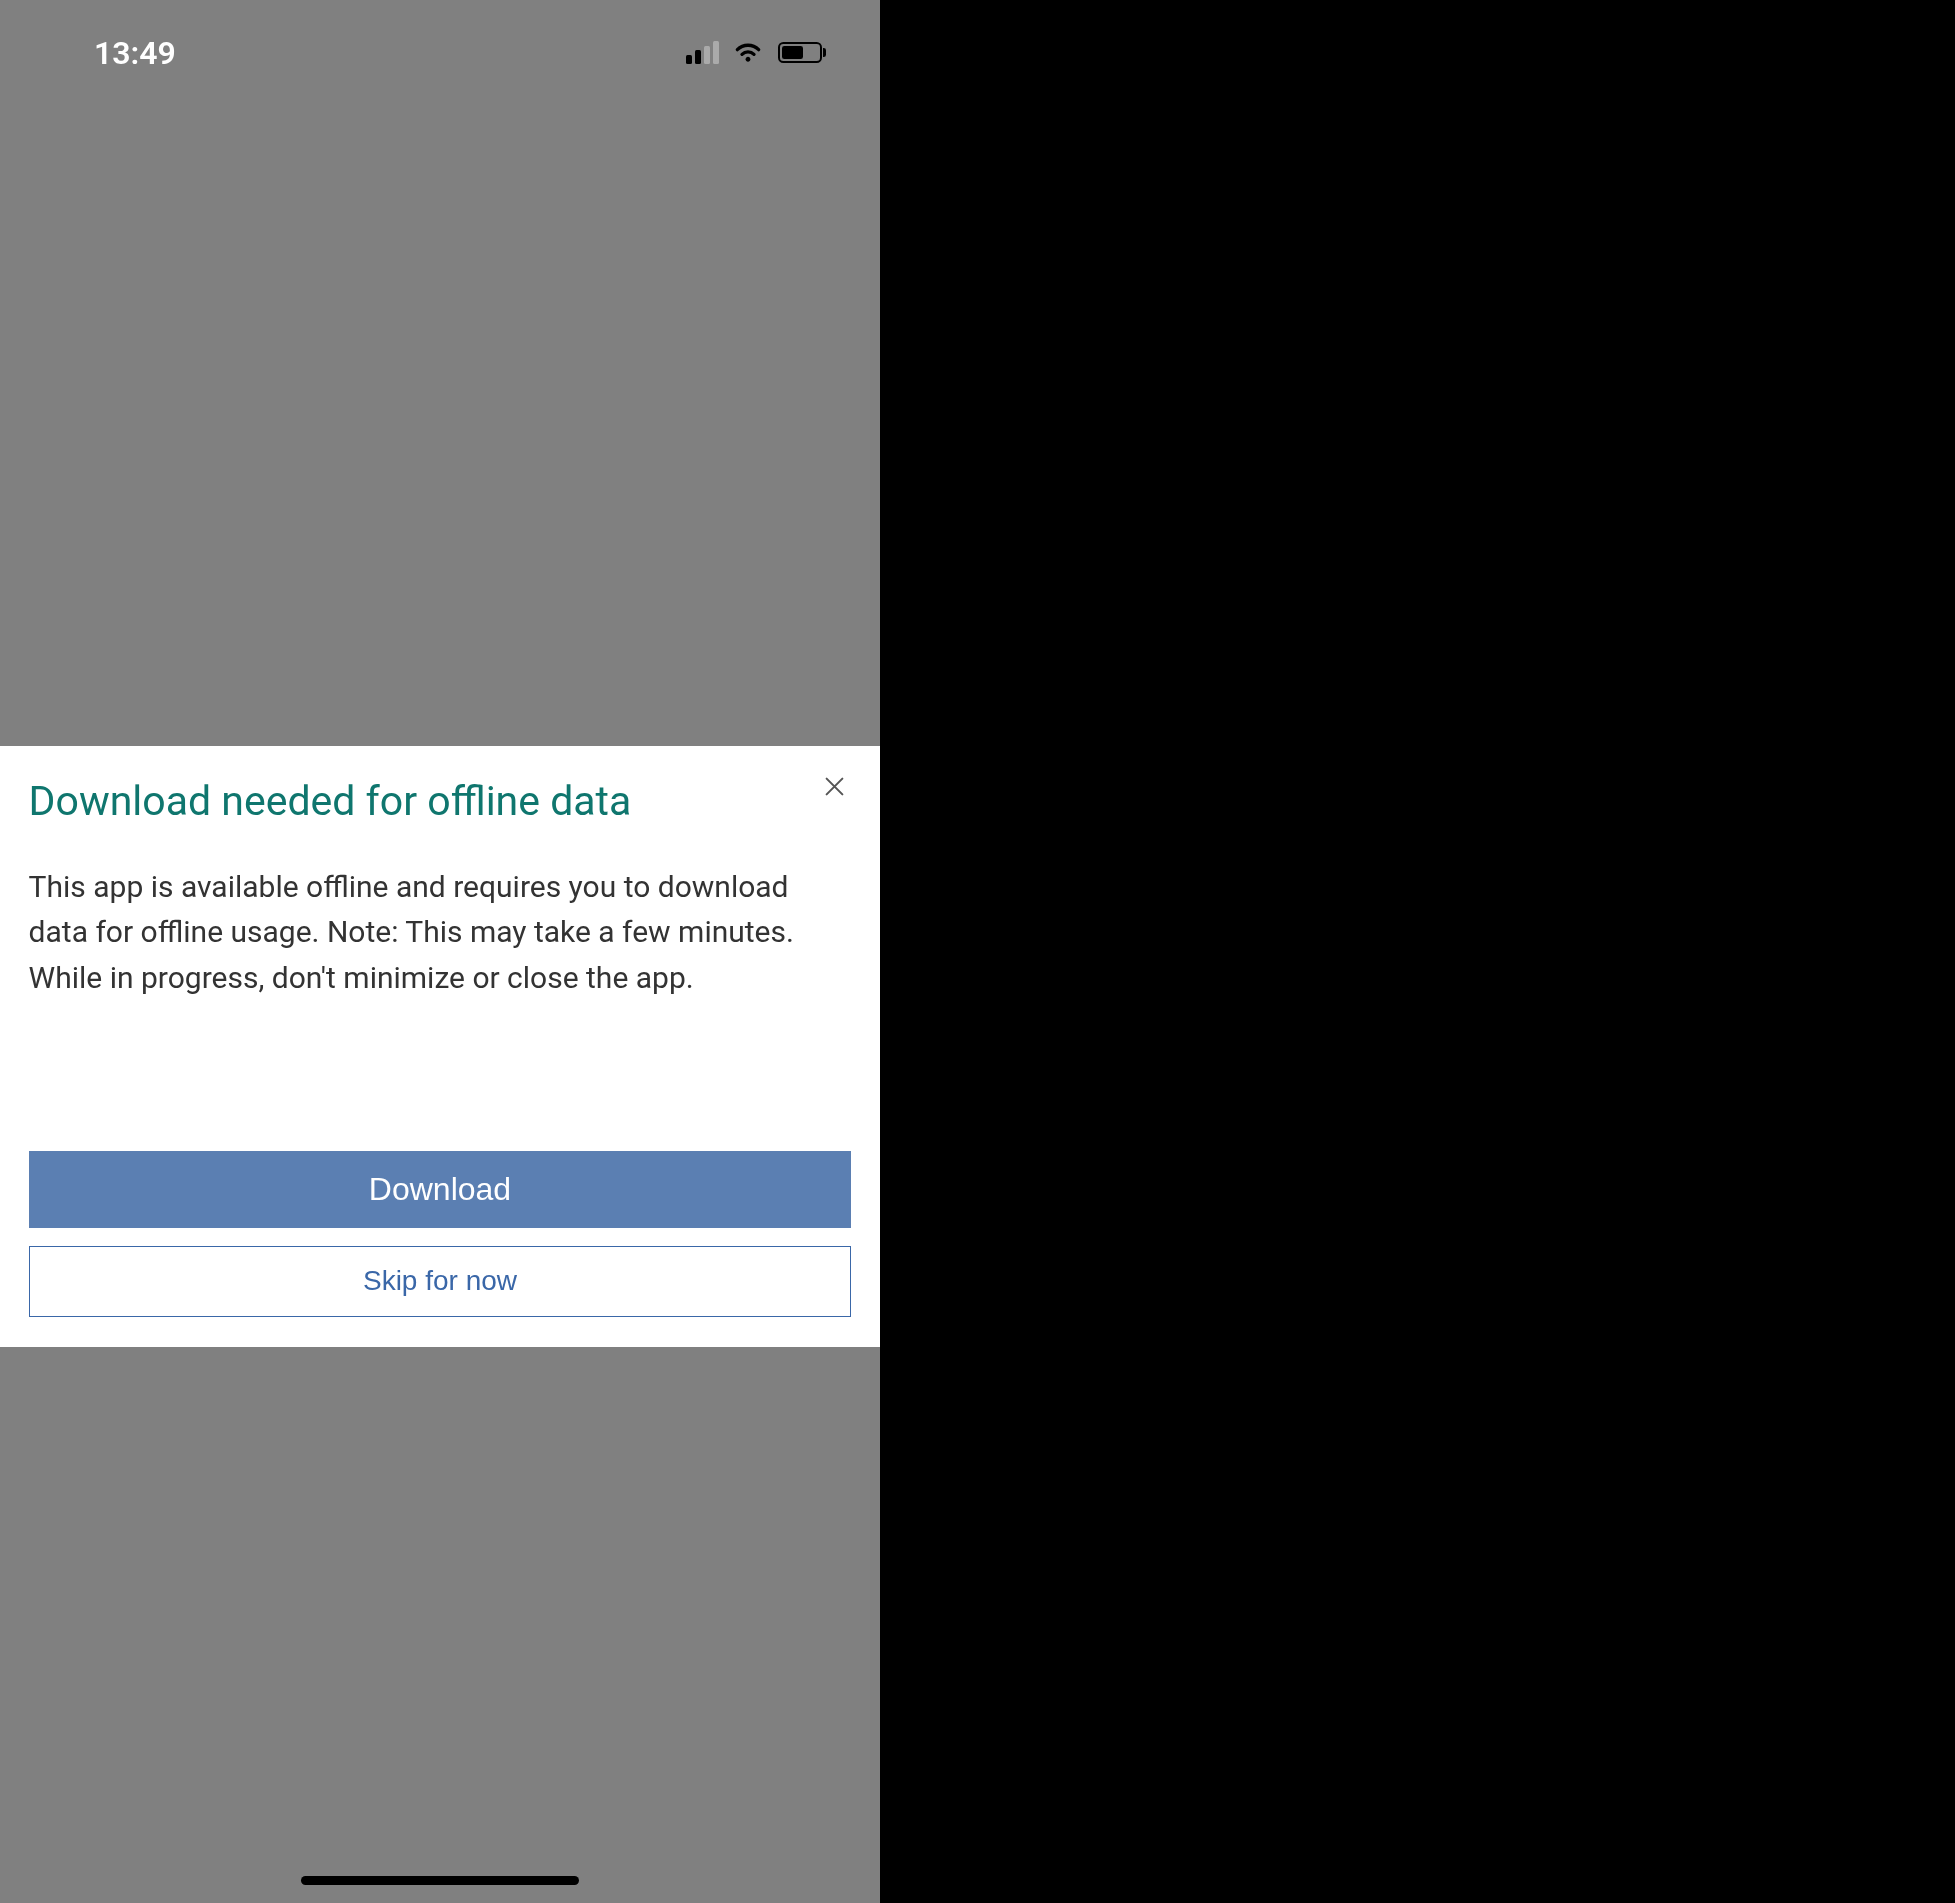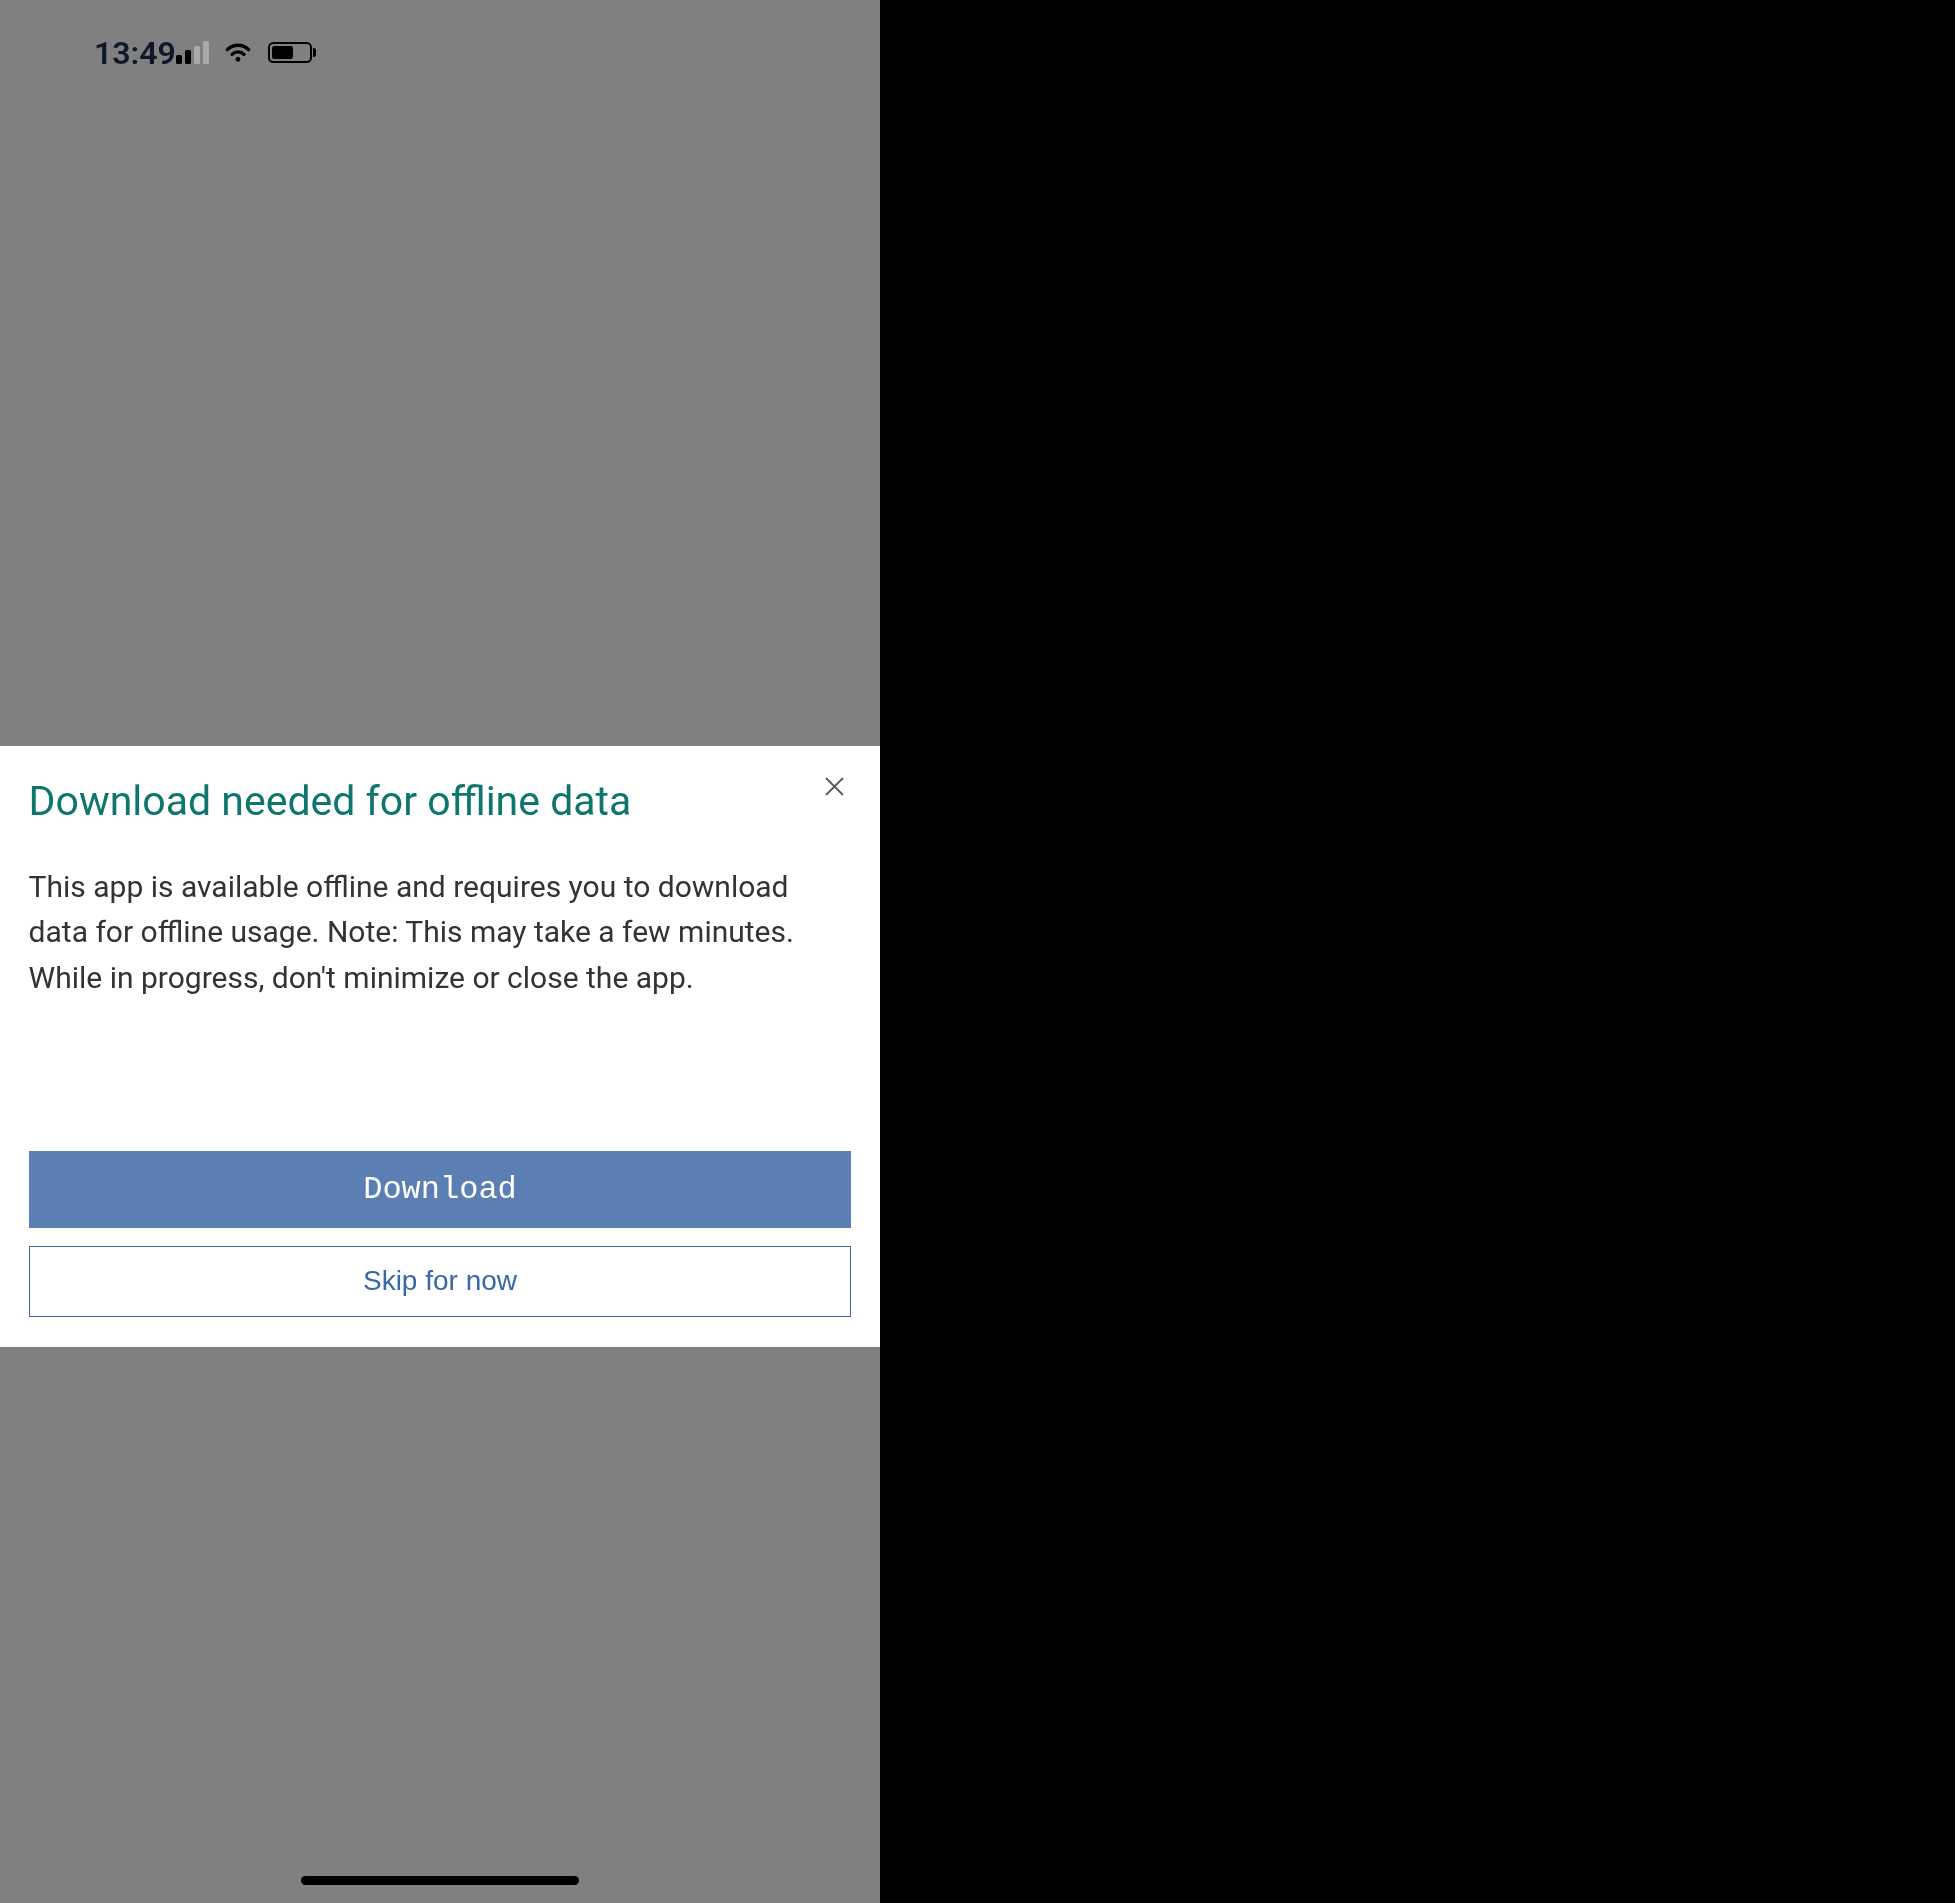--- a/index.html
+++ b/index.html
@@ -31,23 +31,23 @@
       background: #000;
     }
     .status-bar {
       position: absolute;
       top: 0;
       left: 0;
       width: 100%;
       height: 90px;
       display: flex;
       align-items: center;
-      justify-content: flex-start;
+      justify-content: space-between;
       padding: 6px 45px;
-      color: #0f172a;
+      color: #ffffff;
     }
     .status-time {
       font-size: 32px;
       font-weight: 600;
       margin-left: 49px;
       margin-top: 15px;
     }
     .status-icons {
       display: flex;
       align-items: center;
@@ -145,21 +145,20 @@
       width: 100%;
       height: 77px;
       background: #5b7fb2;
       color: #fff;
       font-size: 32px;
       border: none;
       cursor: pointer;
       display: flex;
       align-items: center;
       justify-content: center;
-      font-family: Liberation Mono, monospace;
     }
     .btn-secondary {
       width: 100%;
       height: 71px;
       background: #fff;
       color: #3a67a8;
       font-size: 28px;
       border: 1.5px solid #3a67a8;
       cursor: pointer;
       display: flex;

